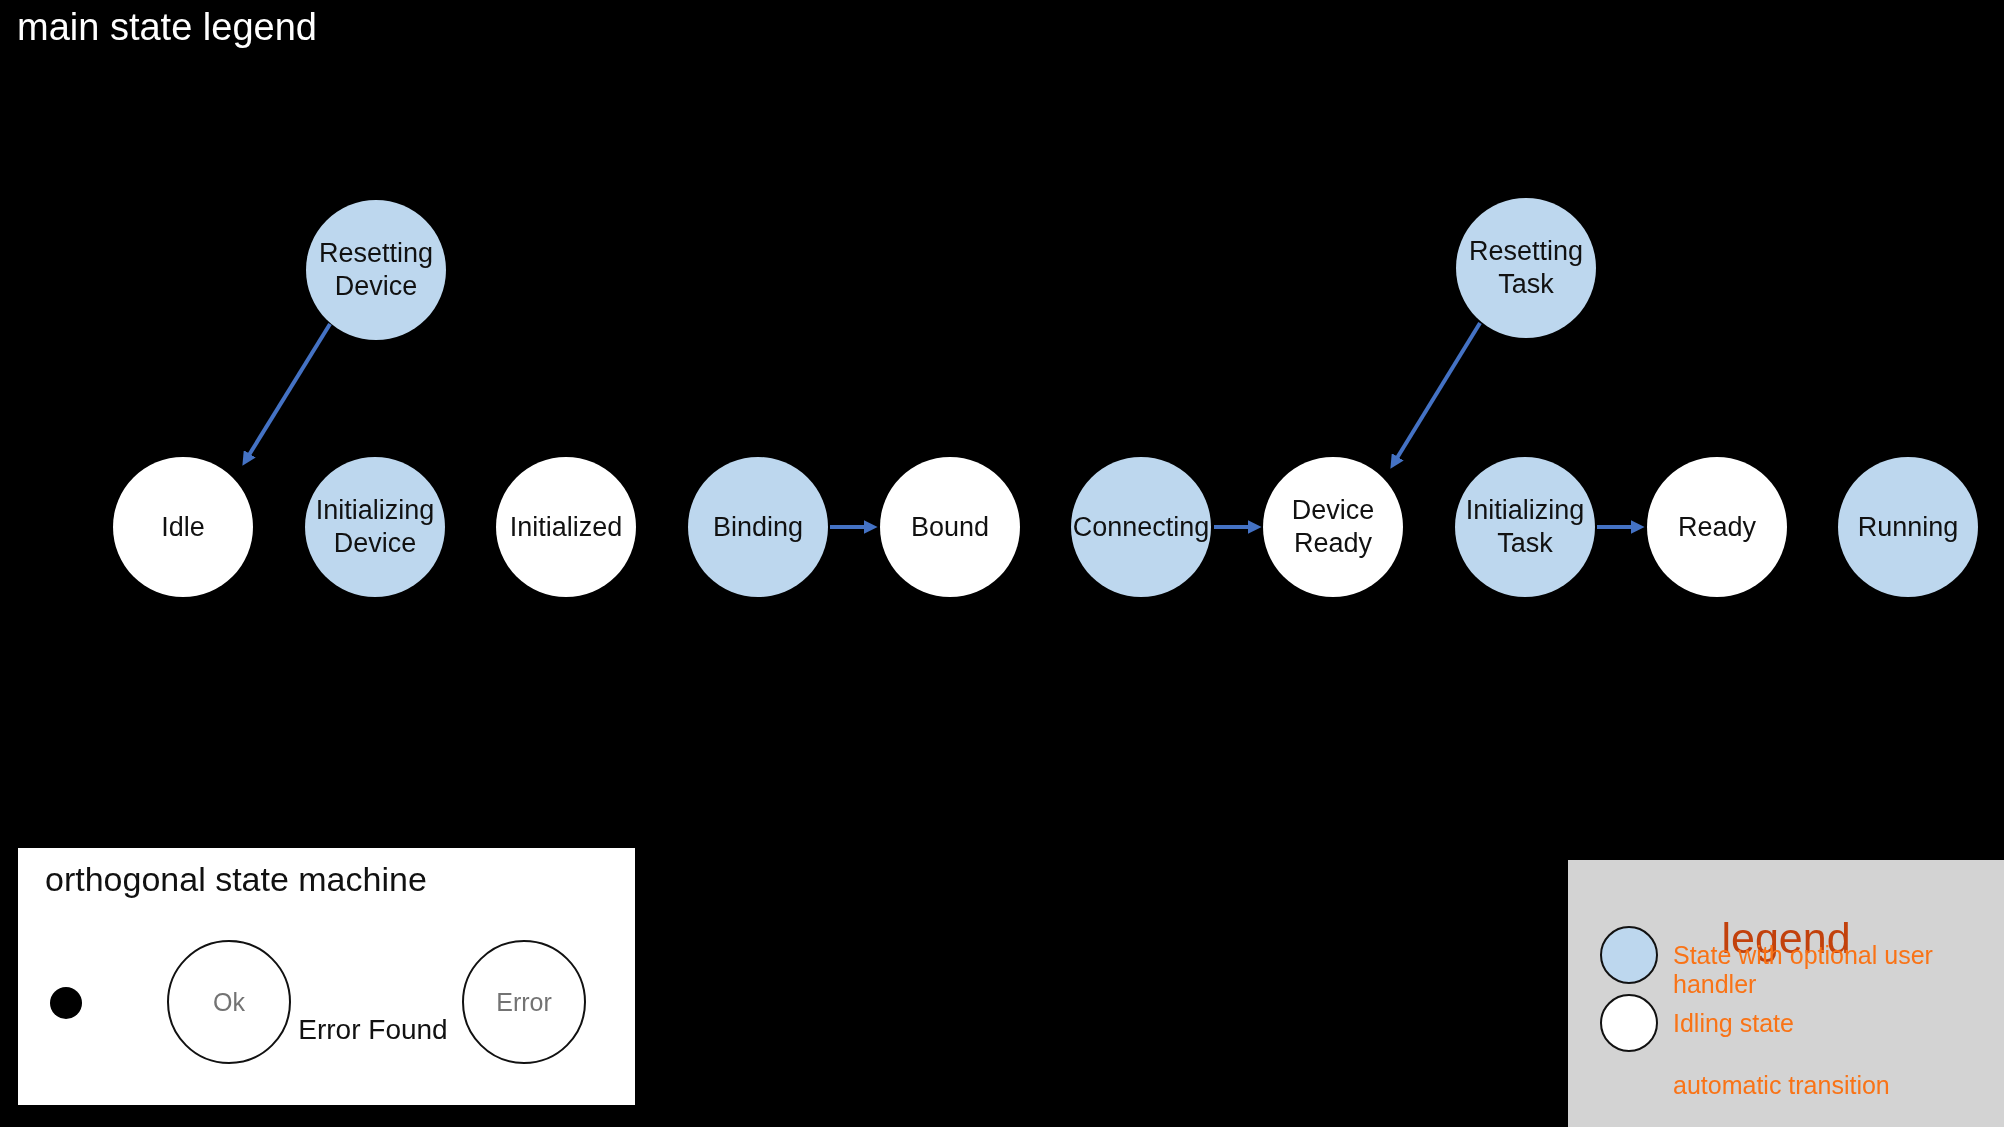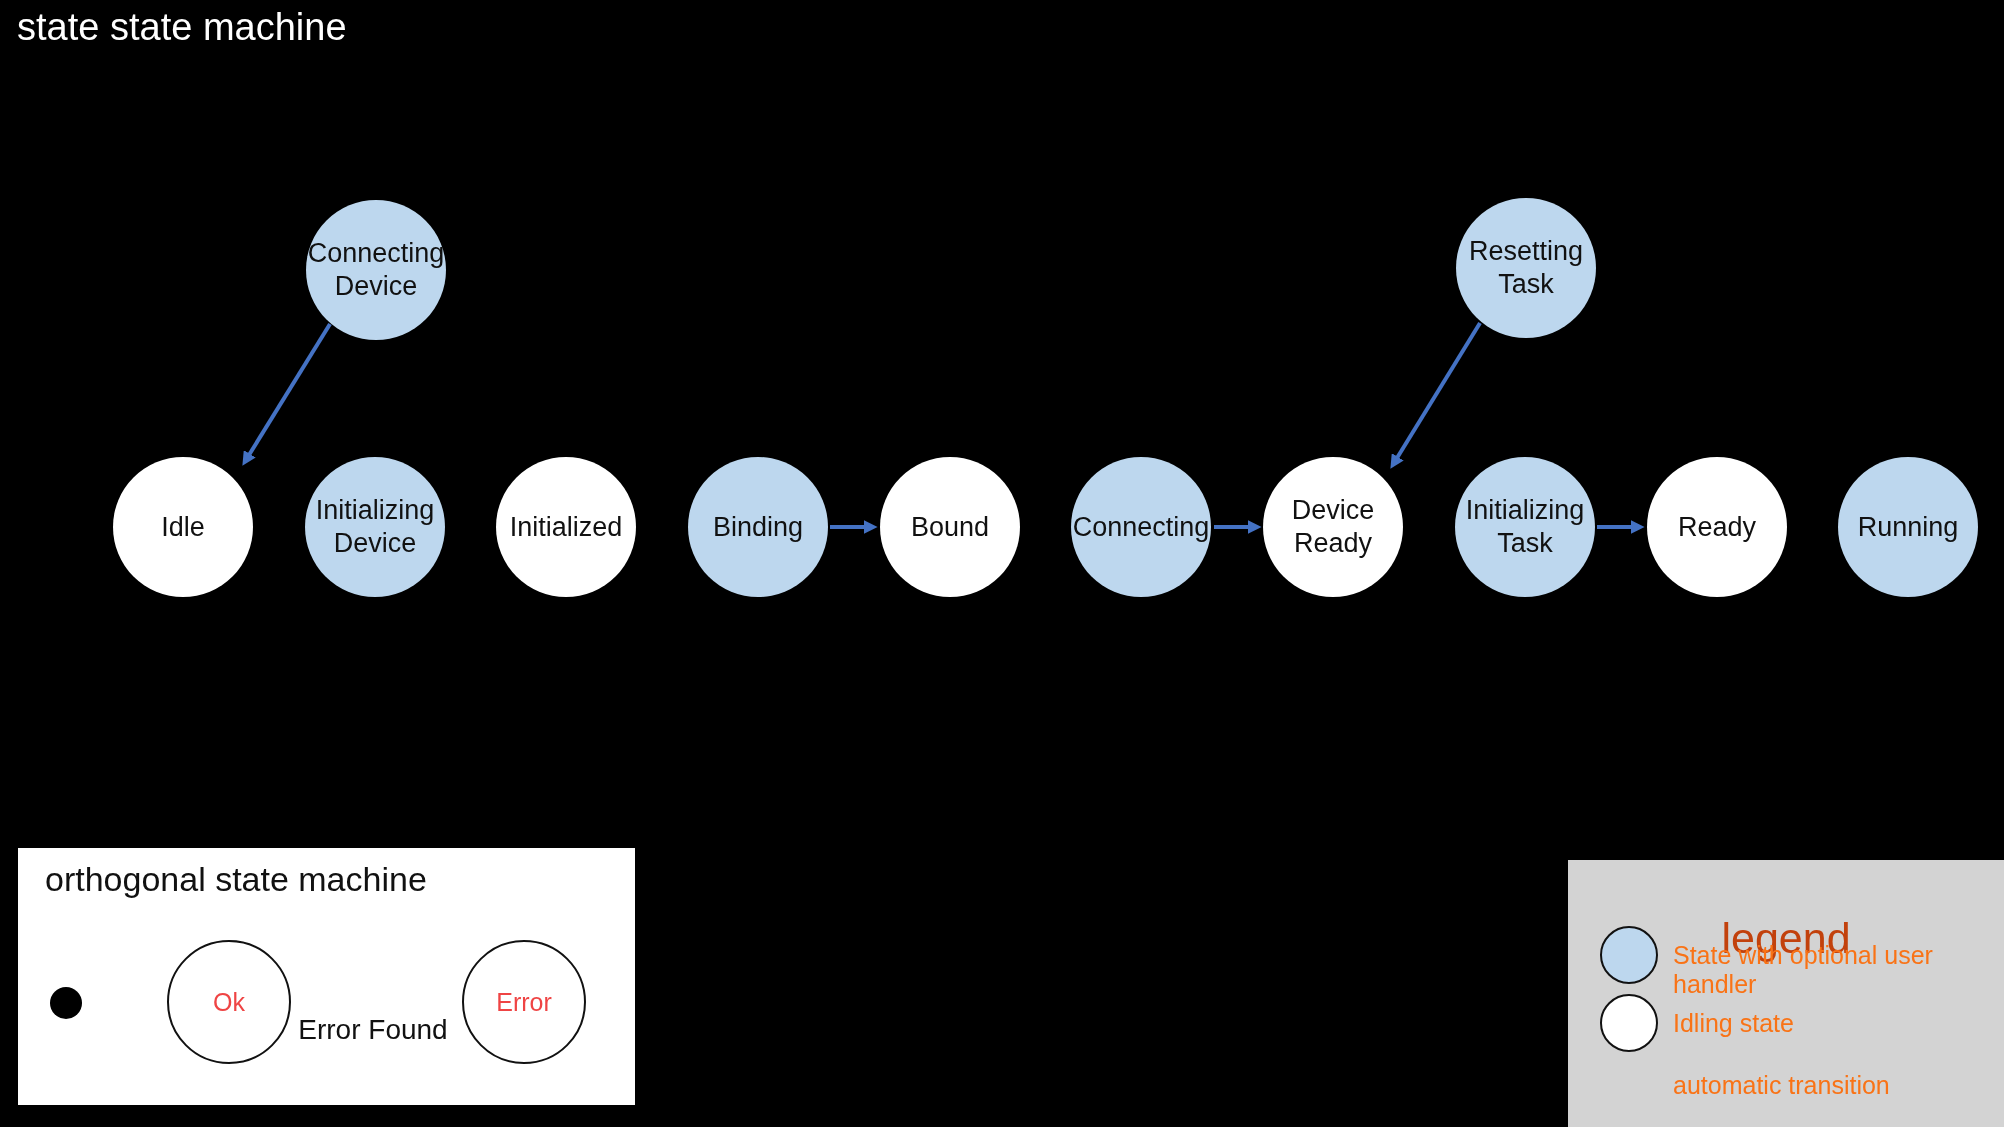--- a/index.html
+++ b/index.html
@@ -26,21 +26,21 @@
     position:absolute;left:18px;top:848px;width:575px;height:257px;background:#fff;padding-left:42px;
   }
   .ortho-title{
     position:absolute;left:27px;top:12px;color:#111;font-size:34px;font-weight:400;
   }
   .small-state{
     position:absolute;width:124px;height:124px;border-radius:50%;background:#fff;
     border:2.5px solid #111;box-sizing:border-box;
     display:flex;align-items:center;justify-content:center;
   }
-  .small-state .lbl{font-size:25px;color:#ef4444;text-align:center;}
+  .small-state .lbl{font-size:25px;color:#737373;text-align:center;}
   .initial-dot{
     position:absolute;left:50px;top:987px;width:32px;height:32px;border-radius:50%;background:#000;
   }
   .edge-label{
     position:absolute;left:293px;top:1014px;width:160px;text-align:center;
     font-size:28px;color:#111;font-weight:500;
   }
   
   .legend-box{
     position:absolute;left:1568px;top:860px;width:436px;height:267px;background:#d3d3d3;
@@ -58,21 +58,21 @@
   }
   .arrow-layer{
     position:absolute;left:0;top:0;width:2004px;height:1127px;pointer-events:none;
   }
 </style>
 </head>
 <body>
 
 <div class="canvas">
 
-  <div class="diagram-title">state state machine</div>
+  <div class="diagram-title">main state legend</div>
 
   <svg class="arrow-layer" viewBox="0 0 2004 1127">
     <defs>
       <marker id="mBlue" viewBox="0 0 10 10" refX="1" refY="5" markerWidth="3.5" markerHeight="3.5" orient="auto">
         <path d="M0,0 L10,5 L0,10 z" fill="#4472c4"></path>
       </marker>
       <marker id="mBlack" viewBox="0 0 10 10" refX="1" refY="5" markerWidth="5" markerHeight="5" orient="auto">
         <path d="M0,0 L10,5 L0,10 z" fill="#000"></path>
       </marker>
     </defs>
@@ -80,21 +80,21 @@
     <line x1="830" y1="527" x2="865" y2="527" stroke="#4472c4" stroke-width="4" marker-end="url(#mBlue)"></line>
     <line x1="1214" y1="527" x2="1249" y2="527" stroke="#4472c4" stroke-width="4" marker-end="url(#mBlue)"></line>
     <line x1="1480" y1="323" x2="1397" y2="458" stroke="#4472c4" stroke-width="4" marker-end="url(#mBlue)"></line>
     <line x1="1597" y1="527" x2="1632" y2="527" stroke="#4472c4" stroke-width="4" marker-end="url(#mBlue)"></line>
     <line x1="82" y1="1003" x2="156" y2="1003" stroke="#000" stroke-width="2.5" marker-end="url(#mBlack)"></line>
     <line x1="291" y1="1002" x2="427" y2="1002" stroke="#000" stroke-width="2.5" marker-end="url(#mBlack)"></line>
     <line x1="1657" y1="1085" x2="1613" y2="1085" stroke="#4472c4" stroke-width="3" marker-end="url(#mBlue)"></line>
   </svg>
 
   <div class="state handler" style="left:306px;top:200px;">
-    <div class="lbl">Connecting Device</div>
+    <div class="lbl">Resetting Device</div>
   </div>
   <div class="state handler" style="left:1456px;top:198px;">
     <div class="lbl">Resetting Task</div>
   </div>
 
   <div class="state idling" style="left:113px;top:457px;">
     <div class="lbl">Idle</div>
   </div>
   <div class="state handler" style="left:305px;top:457px;">
     <div class="lbl">Initializing Device</div>

